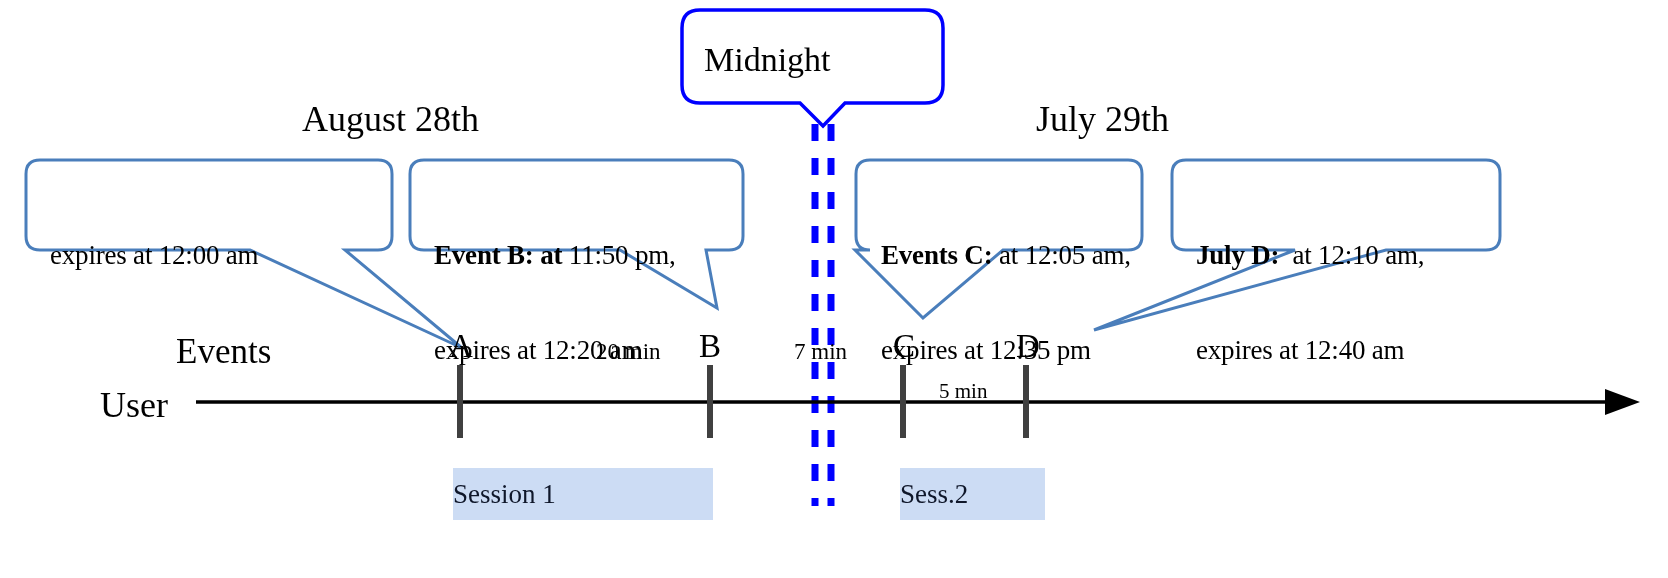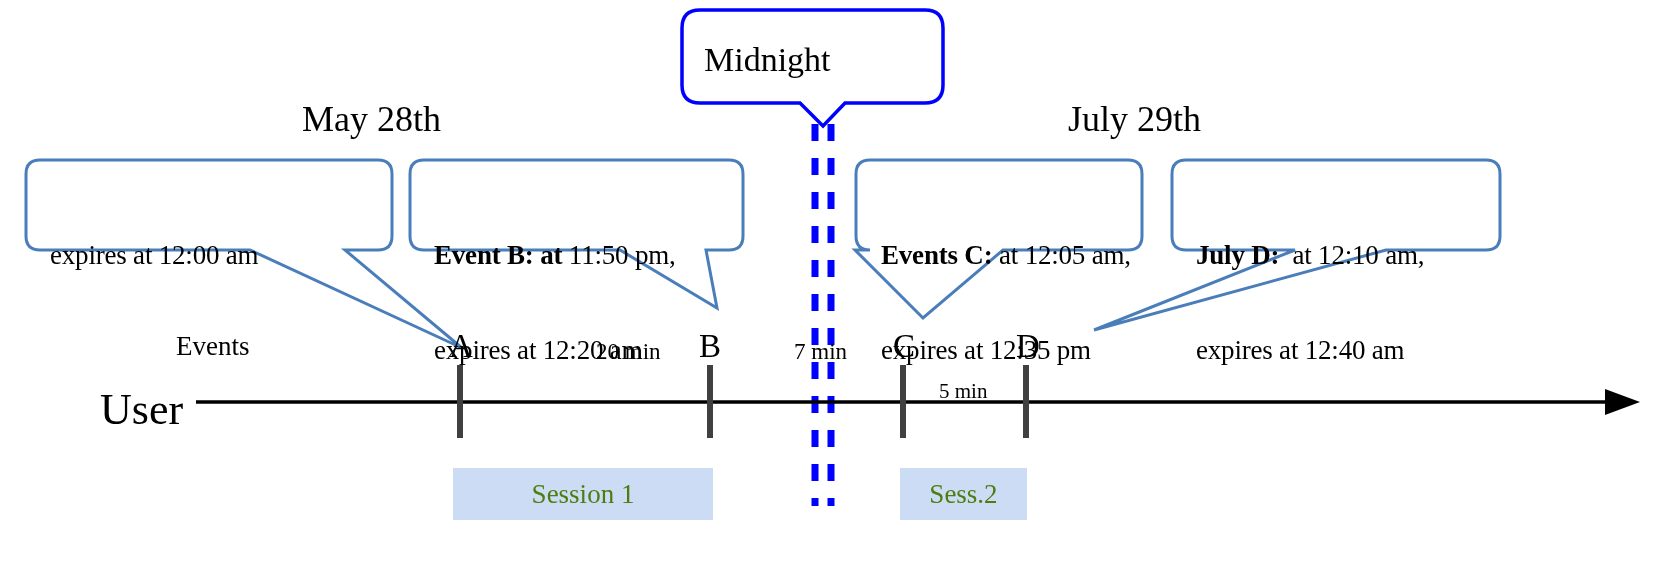--- a/index.html
+++ b/index.html
@@ -38,35 +38,35 @@
   .midnight-label {
     font-size: 34px;
   }
 
   
   .date-label {
     font-size: 36px;
   }
 
   
-  .user-label { font-size: 44px; }
-  .events-label { font-size: 27px; }
+  .user-label { font-size: 36px; }
+  .events-label { font-size: 35px; }
   .tick-letter { font-size: 33px; }
   .interval-label { font-size: 23px; }
   .interval-label.small { font-size: 21px; }
 
   
   .session-box {
     position: absolute;
     background: #ccdcf4;
     display: flex;
     align-items: center;
-    justify-content: center;
+    justify-content: flex-start;
     font-size: 27px;
-    color: #4d7c0f;
+    color: #0f172a;
   }
 </style>
 </head>
 <body>
 
 <div id="stage">
 
   <svg id="svg-layer" viewBox="0 0 1668 578" xmlns="http://www.w3.org/2000/svg">
 
     <g>
@@ -157,22 +157,22 @@
     <g>
       <line x1="460" y1="365" x2="460" y2="438" stroke="#404040" stroke-width="6"></line>
       <line x1="710" y1="365" x2="710" y2="438" stroke="#404040" stroke-width="6"></line>
       <line x1="903" y1="365" x2="903" y2="438" stroke="#404040" stroke-width="6"></line>
       <line x1="1026" y1="365" x2="1026" y2="438" stroke="#404040" stroke-width="6"></line>
     </g>
   </svg>
 
   <div class="txt midnight-label" style="left:704px; top:40px;">Midnight</div>
 
-  <div class="txt date-label" style="left:302px; top:98px;">May 28th</div>
-  <div class="txt date-label" style="left:1068px; top:98px;">July 29th</div>
+  <div class="txt date-label" style="left:302px; top:98px;">August 28th</div>
+  <div class="txt date-label" style="left:1036px; top:98px;">July 29th</div>
 
   <div class="txt callout-text" style="left:50px; top:176px;">
     <div>expires at 12:00 am</div>
   </div>
 
   <div class="txt callout-text" style="left:434px; top:176px;">
     <div><b>Event B:</b><b> at</b><span> 11:50 pm,</span></div>
     <div>expires at 12:20 am</div>
   </div>
 
@@ -194,17 +194,17 @@
   <div class="txt tick-letter" style="left:893px; top:327px;">C</div>
   <div class="txt tick-letter" style="left:1016px; top:327px;">D</div>
 
   <div class="txt interval-label" style="left:596px; top:338px;">20 min</div>
   <div class="txt interval-label" style="left:794px; top:338px;">7 min</div>
   <div class="txt interval-label small" style="left:939px; top:344px;margin-top:35px;">5 min</div>
 
   <div class="session-box" style="left:453px; top:468px; width:260px; height:52px;">
     <span>Session 1</span>
   </div>
-  <div class="session-box" style="left:900px; top:468px; width:127px; height:52px;">
+  <div class="session-box" style="left:900px; top:468px; width:145px; height:52px;">
     <span>Sess.2</span>
   </div>
 
 </div>
 
 </body></html>

